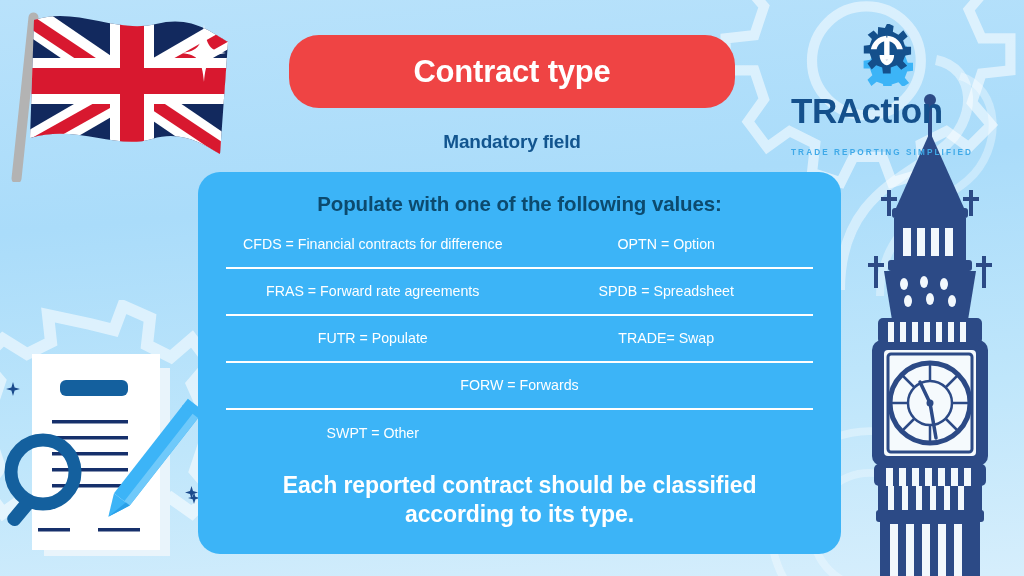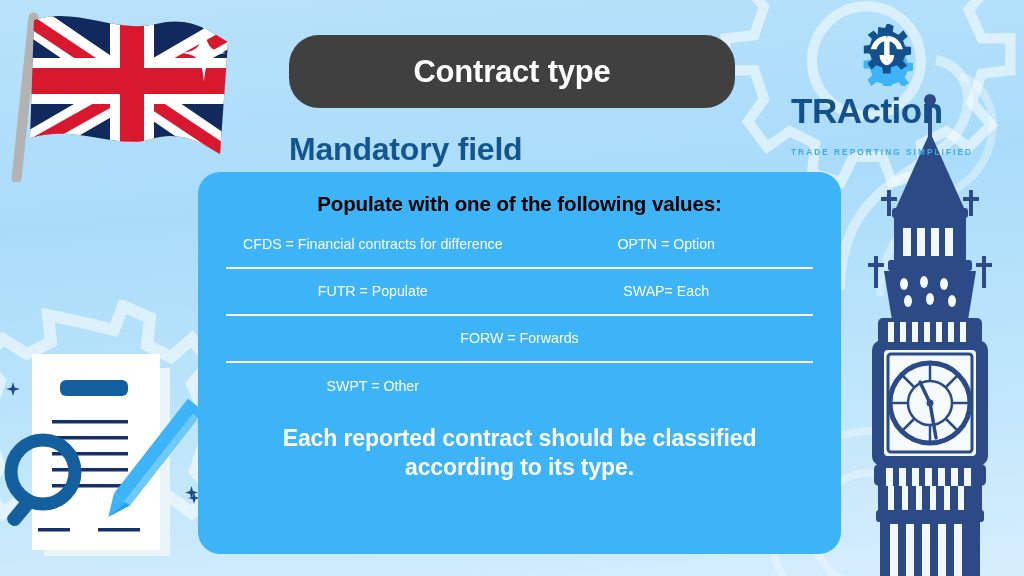--- a/index.html
+++ b/index.html
@@ -35,43 +35,43 @@
 
   
   .bigben { position: absolute; right: 8px; top: 86px; width: 172px; height: 490px; }
 
   
   .docart { position: absolute; left: 2px; top: 342px; width: 212px; height: 234px; }
 
   
   .title-pill {
     position: absolute; left: 289px; top: 35px; width: 446px; height: 73px;
-    background: #404040; border-radius: 30px;
+    background: #ef4444; border-radius: 30px;
     display: flex; align-items: center; justify-content: center;
   }
   .title-pill-text {
     color: #ffffff; font-size: 31px; font-weight: 700; letter-spacing: -0.2px;
   }
 
   
   .subtitle {
     position: absolute; left: 289px; top: 131px; width: 446px;
-    text-align: left; color: #12558f; font-size: 32px; font-weight: 700;
+    text-align: center; color: #12558f; font-size: 19px; font-weight: 700;
     letter-spacing: -0.2px;
   }
 
   
   .card {
     position: absolute; left: 198px; top: 172px; width: 643px; height: 382px;
     background: #3cb4f7; border-radius: 22px;
     padding: 12px 18px 10px 18px;
     display: flex; flex-direction: column;
   }
   .card-heading {
-    text-align: center; color: #000000; font-size: 20.5px; font-weight: 700;
+    text-align: center; color: #0c4a6e; font-size: 20.5px; font-weight: 700;
     padding: 8px 0 6px 0; letter-spacing: -0.1px;
   }
 
   .table { display: flex; flex-direction: column; padding: 0 10px; justify-content: space-between; }
   .row {
     display: flex; align-items: center; min-height: 47px;
     border-bottom: 2px solid #ffffff;
   }
   .row.last { border-bottom: none; }
   .cell {
@@ -346,22 +346,26 @@
 
 <div class="card">
   <div class="card-heading">Populate with one of the following values:</div>
 
   <div class="table">
     <div class="row">
       <div class="cell tall">CFDS = Financial contracts for difference</div>
       <div class="cell">OPTN = Option</div>
     </div>
     <div class="row">
+      <div class="cell">FRAS = Forward rate agreements</div>
+      <div class="cell">SPDB = Spreadsheet</div>
+    </div>
+    <div class="row">
       <div class="cell">FUTR = Populate</div>
-      <div class="cell">SWAP= Each</div>
+      <div class="cell">TRADE= Swap</div>
     </div>
     <div class="row">
       <div class="cell">FORW = Forwards</div>
     </div>
     <div class="row last">
       <div class="cell">SWPT = Other</div>
       <div class="cell empty"></div>
     </div>
   </div>
 

